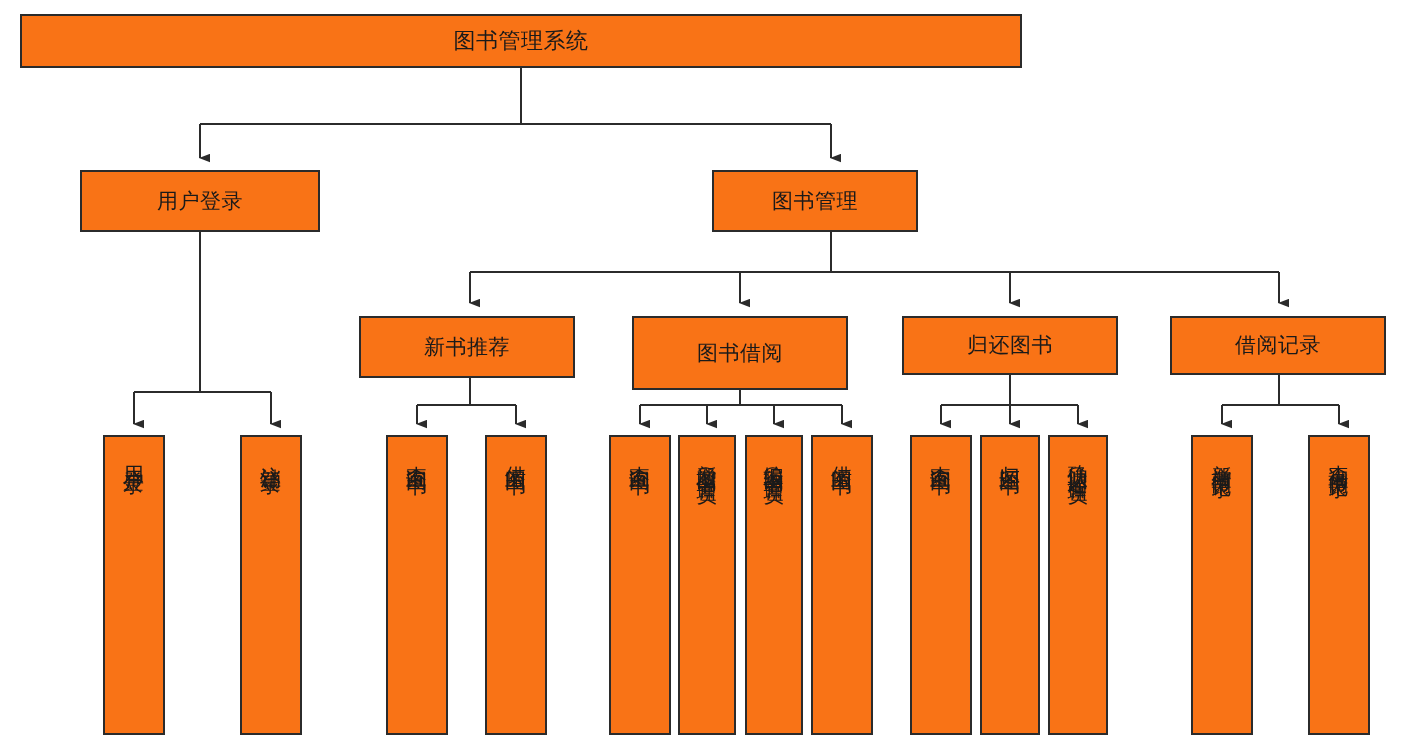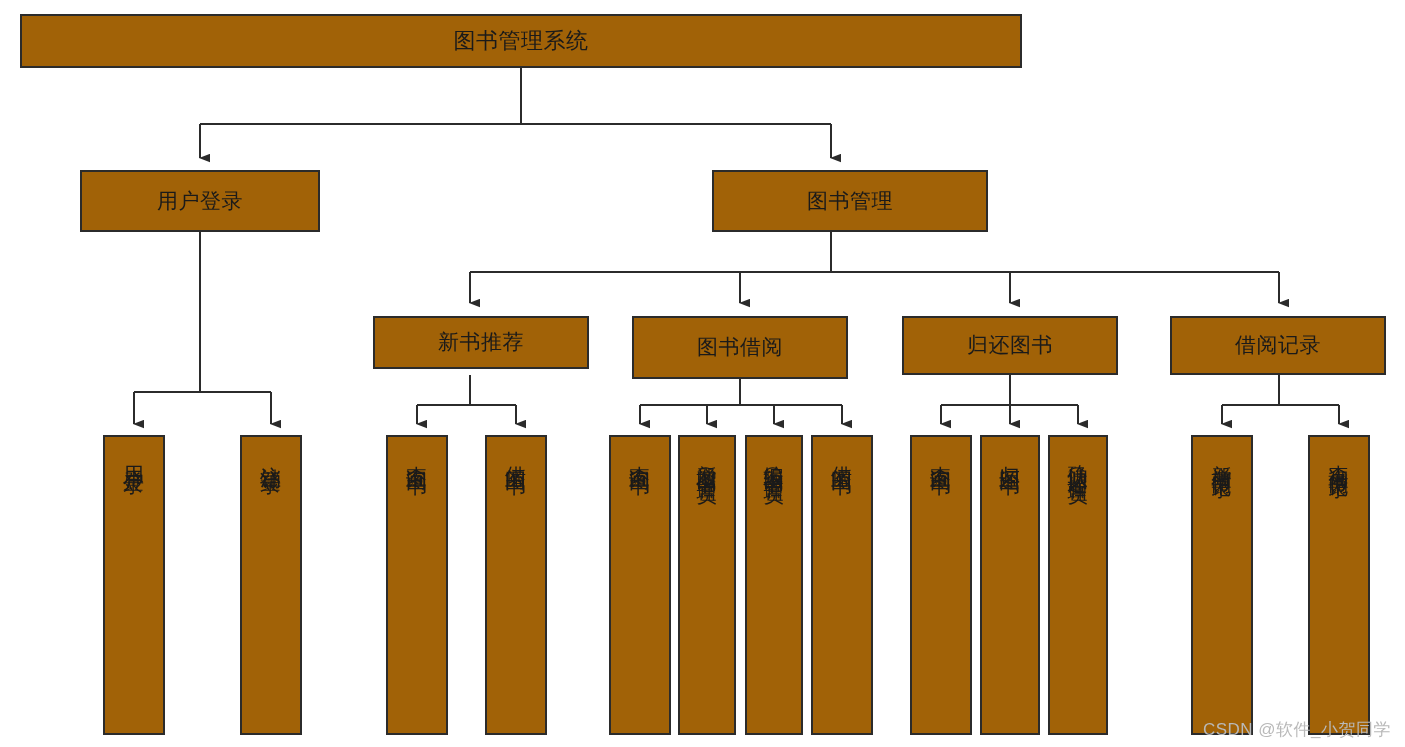--- a/index.html
+++ b/index.html
@@ -9,21 +9,21 @@
     font-family:"Liberation Sans","DejaVu Sans",sans-serif;
     overflow:hidden;
     position:relative;
   }
   #diagram{
     position:absolute;left:0;top:0;width:1405px;height:747px;
   }
   .node{
     position:absolute;
     box-sizing:border-box;
-    background:#a16207;
+    background:#f97316;
     border:2px solid #2b2b2b;
     display:flex;
     align-items:center;
     justify-content:center;
     color:#1a1a1a;
   }
   .node .lbl{
     display:block;
     line-height:1.18;
     white-space:pre;
@@ -119,28 +119,28 @@
     </g>
   </svg>
 
   <div class="node h-node" id="n-root" style="left:20px;top:14px;width:1002px;height:54px;">
     <span class="lbl">图书管理系统</span>
   </div>
 
   <div class="node h-node" style="left:80px;top:170px;width:240px;height:62px;">
     <span class="lbl">用户登录</span>
   </div>
-  <div class="node h-node" style="left:712px;top:170px;width:276px;height:62px;">
+  <div class="node h-node" style="left:712px;top:170px;width:206px;height:62px;">
     <span class="lbl">图书管理</span>
   </div>
 
-  <div class="node h-node" style="left:373px;top:316px;width:216px;height:53px;">
+  <div class="node h-node" style="left:359px;top:316px;width:216px;height:62px;">
     <span class="lbl">新书推荐</span>
   </div>
-  <div class="node h-node" style="left:632px;top:316px;width:216px;height:63px;">
+  <div class="node h-node" style="left:632px;top:316px;width:216px;height:74px;">
     <span class="lbl">图书借阅</span>
   </div>
   <div class="node h-node" style="left:902px;top:316px;width:216px;height:59px;">
     <span class="lbl">归还图书</span>
   </div>
   <div class="node h-node" style="left:1170px;top:316px;width:216px;height:59px;">
     <span class="lbl">借阅记录</span>
   </div>
 
   <div class="node v-node" style="left:103px;top:435px;width:62px;height:300px;">
@@ -180,14 +180,13 @@
     <span class="lbl">确认归还（管理员）</span>
   </div>
 
   <div class="node v-node tall" style="left:1191px;top:435px;width:62px;height:300px;">
     <span class="lbl">新增借阅记录</span>
   </div>
   <div class="node v-node tall" style="left:1308px;top:435px;width:62px;height:300px;">
     <span class="lbl">查询借阅记录</span>
   </div>
 
-  <div id="watermark">CSDN @软件_小贺同学</div>
 </div>
 
 </body></html>

